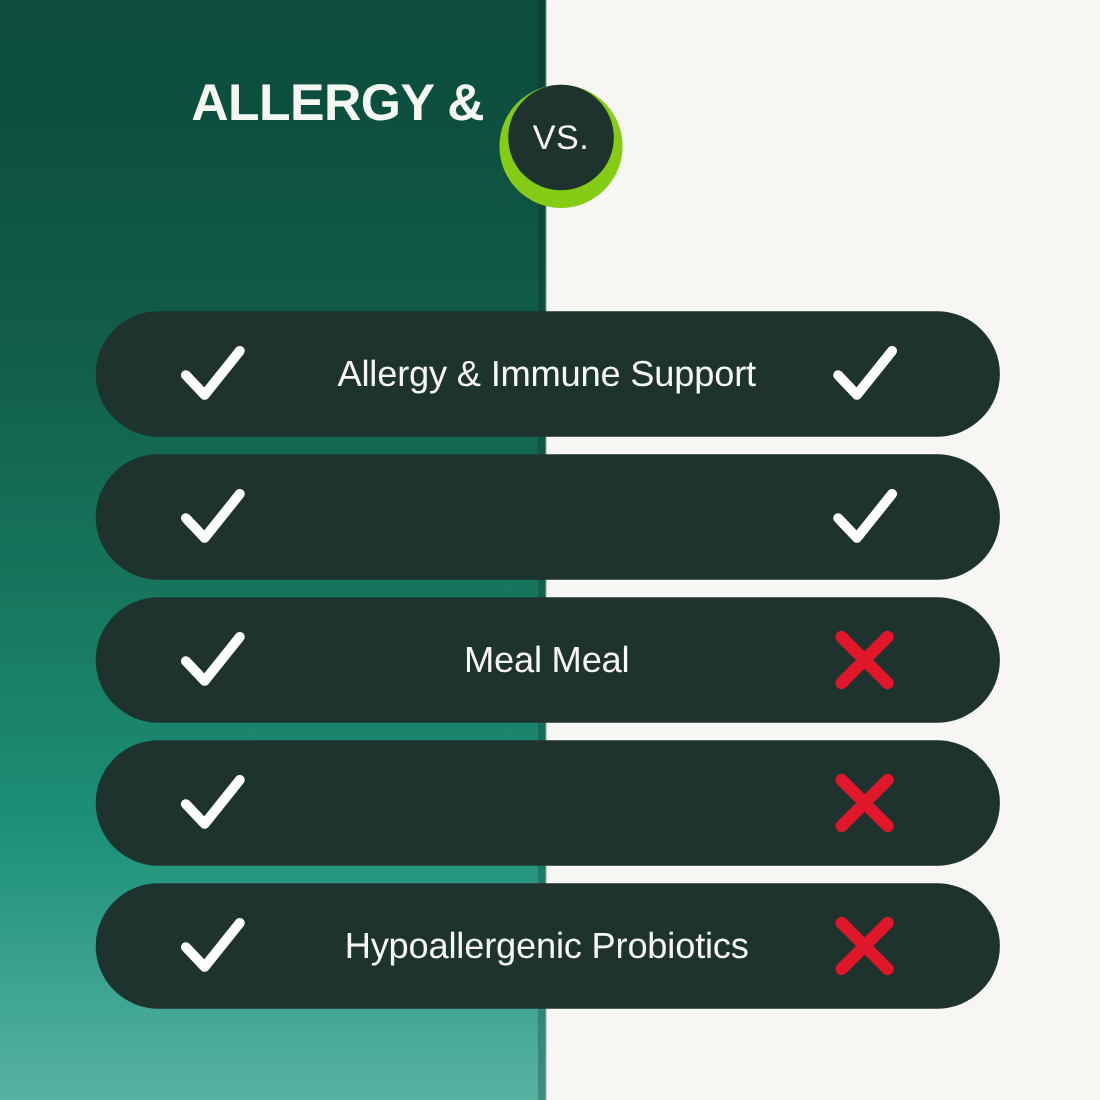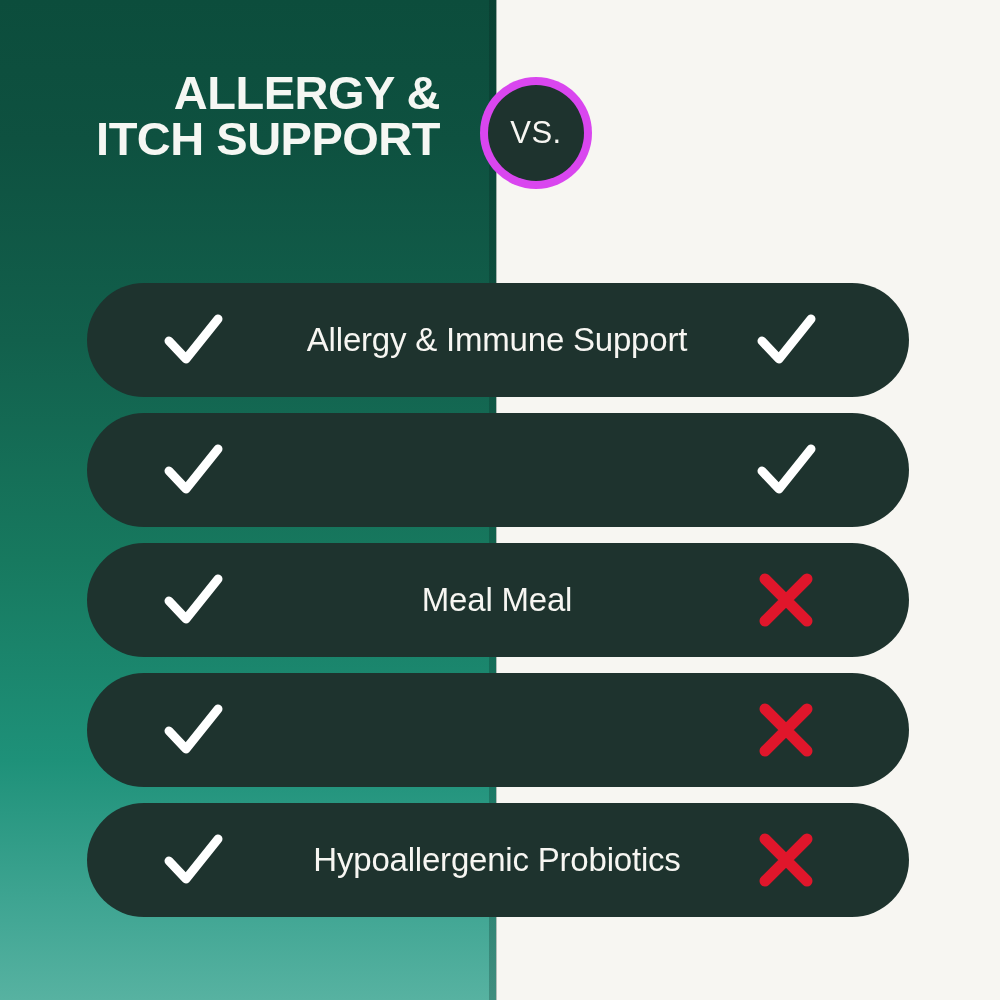--- a/index.html
+++ b/index.html
@@ -75,28 +75,28 @@
     line-height: 0.98;
     letter-spacing: -0.5px;
     text-transform: uppercase;
   }
   .title-left .line {
     display: block;
     white-space: nowrap;
   }
   .vs-badge {
     position: absolute;
-    left: 460px;
+    left: 434px;
     top: 77px;
     width: 112px;
     height: 112px;
     border-radius: 50%;
-    background: #d946ef;
-    display: flex;
-    align-items: center;
+    background: #84cc16;
+    display: flex;
+    align-items: flex-start;
     justify-content: center;
   }
   .vs-inner {
     width: 96px;
     height: 96px;
     border-radius: 50%;
     background: #1E332E;
     color: #F7F6F2;
     display: flex;
     align-items: center;
@@ -176,21 +176,20 @@
 <div class="canvas">
 
   <div class="bg-right"></div>
   <div class="bg-left"></div>
   <div class="bg-left-edge"></div>
 
   <div class="header">
 
     <div class="title-left">
       <span class="line">ALLERGY &amp;</span>
-      <span class="line">ITCH SUPPORT</span>
     </div>
 
     <div class="vs-badge">
       <div class="vs-inner">VS.</div>
     </div>
 
   </div>
 
   <div class="rows">
 

